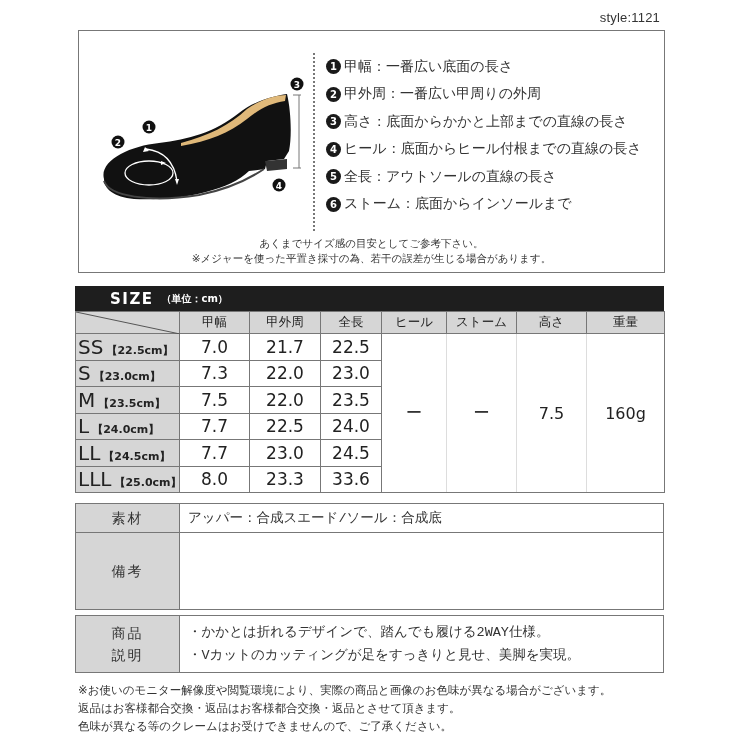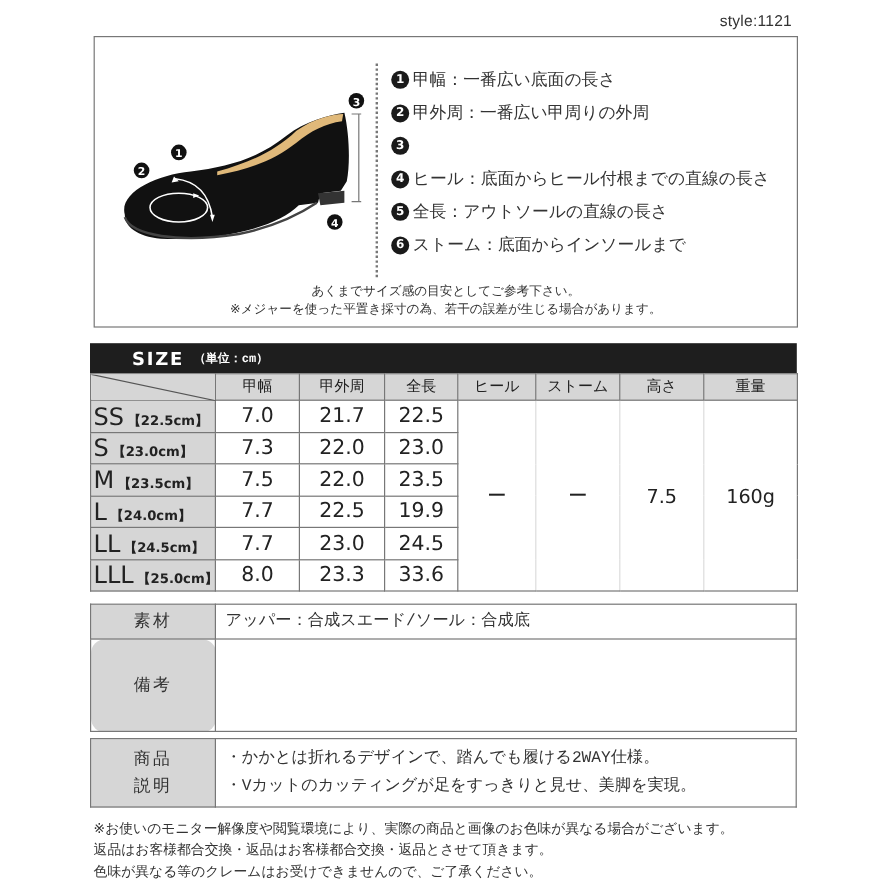--- a/index.html
+++ b/index.html
@@ -12,41 +12,41 @@
   .shoe-area { position: absolute; left: 10px; top: 20px; width: 220px; height: 180px; }
   .dotted-divider { position: absolute; left: 234px; top: 22px; height: 178px; border-left: 2px dotted #777; }
   .legend-list { position: absolute; left: 247px; top: 22px; }
   .legend-item { display: flex; align-items: center; height: 27.5px; font-size: 14px; color: #333; white-space: nowrap; }
   .num-badge { display: inline-flex; align-items: center; justify-content: center; width: 15px; height: 15px; border-radius: 50%; background: #1a1a1a; color: #fff; font-size: 10px; font-weight: bold; margin-right: 3px; font-family: "DejaVu Sans", sans-serif; }
   .measure-note { position: absolute; left: 0; right: 0; top: 205px; text-align: center; font-size: 10.5px; color: #333; line-height: 15px; }
 
   .size-table { position: absolute; left: 75px; top: 286px; width: 589px; }
   .size-bar { height: 25px; background: #1e1e1e; color: #fff; display: flex; align-items: center; padding-left: 35px; }
   .size-bar .title { font-size: 15px; font-weight: bold; letter-spacing: 1.5px; font-family: "DejaVu Sans", sans-serif; }
-  .size-bar .unit { font-size: 10px; margin-left: 8px; font-weight: bold; font-family: Liberation Mono, monospace; }
+  .size-bar .unit { font-size: 10px; margin-left: 8px; font-weight: bold; }
   table.st { border-collapse: collapse; width: 589px; table-layout: fixed; }
   table.st td, table.st th { border: 1px solid #777; text-align: center; vertical-align: middle; }
   table.st th { background: #d6d6d6; height: 22px; font-size: 12.5px; font-weight: normal; color: #222; }
   table.st th.diag { background: linear-gradient(to top right, #d6d6d6 calc(50% - 0.7px), #555 50%, #d6d6d6 calc(50% + 0.7px)); background: #d6d6d6; position: relative; }
   table.st th.diag svg { position: absolute; left: 0; top: 0; }
   table.st td { height: 26.5px; font-size: 17px; font-family: "DejaVu Sans", sans-serif; color: #222; background: #fff; }
   table.st td.rowhead { background: #d6d6d6; text-align: left; padding-left: 2px; white-space: nowrap; }
   .rowhead .sz { font-size: 20px; font-family: "DejaVu Sans", sans-serif; }
   .rowhead .cm { font-size: 11px; font-weight: bold; margin-left: 3px; }
   table.st td.merged { font-size: 16px; border-left: 1px solid #ddd; border-right: 1px solid #ddd; }
   table.st td.merged.last { border-right: 1px solid #777; }
   table.st td.merged.first { border-left: 1px solid #777; }
 
   .info-table { position: absolute; left: 75px; width: 589px; border-collapse: collapse; table-layout: fixed; }
   .info-table td { border: 1px solid #777; vertical-align: middle; }
   .info-table td.label { width: 104px; background: #d6d6d6; text-align: center; font-size: 14px; color: #333; letter-spacing: 2px; line-height: 22px; }
   .info-table td.value { background: #fff; font-size: 13.5px; color: #333; padding-left: 8px; line-height: 23px; font-family: Liberation Mono, monospace; }
   .material { top: 503px; }
   .material tr.r1 td { height: 29px; margin-left: 19px; }
-  .material tr.r2 td { height: 77px; border-radius: 11px; }
+  .material tr.r2 td { height: 77px; }
   .desc { top: 615px; }
   .desc tr td { height: 57px; }
 
   .bottom-notes { position: absolute; left: 78px; top: 681px; font-size: 11.5px; color: #333; line-height: 18px; white-space: nowrap; }
 </style>
 </head>
 <body>
 
 <div class="style-code">style:1121</div>
 
@@ -87,20 +87,21 @@
     <div class="legend-item">
         <span class="num-badge">1</span>
         <span>甲幅：一番広い底面の長さ</span>
       </div>
     <div class="legend-item">
         <span class="num-badge">2</span>
         <span>甲外周：一番広い甲周りの外周</span>
       </div>
     <div class="legend-item">
         <span class="num-badge">3</span>
+        <span>高さ：底面からかかと上部までの直線の長さ</span>
       </div>
     <div class="legend-item">
         <span class="num-badge">4</span>
         <span>ヒール：底面からヒール付根までの直線の長さ</span>
       </div>
     <div class="legend-item">
         <span class="num-badge">5</span>
         <span>全長：アウトソールの直線の長さ</span>
       </div>
     <div class="legend-item">
@@ -164,21 +165,21 @@
     <tr>
       <td class="rowhead"><span class="sz">M</span><span class="cm">【23.5cm】</span></td>
       <td>7.5</td>
       <td>22.0</td>
       <td>23.5</td>
     </tr>
     <tr>
       <td class="rowhead"><span class="sz">L</span><span class="cm">【24.0cm】</span></td>
       <td>7.7</td>
       <td>22.5</td>
-      <td>19.9</td>
+      <td>24.0</td>
     </tr>
     <tr>
       <td class="rowhead"><span class="sz">LL</span><span class="cm">【24.5cm】</span></td>
       <td>7.7</td>
       <td>23.0</td>
       <td>24.5</td>
     </tr>
     <tr>
       <td class="rowhead"><span class="sz">LLL</span><span class="cm">【25.0cm】</span></td>
       <td>8.0</td>

